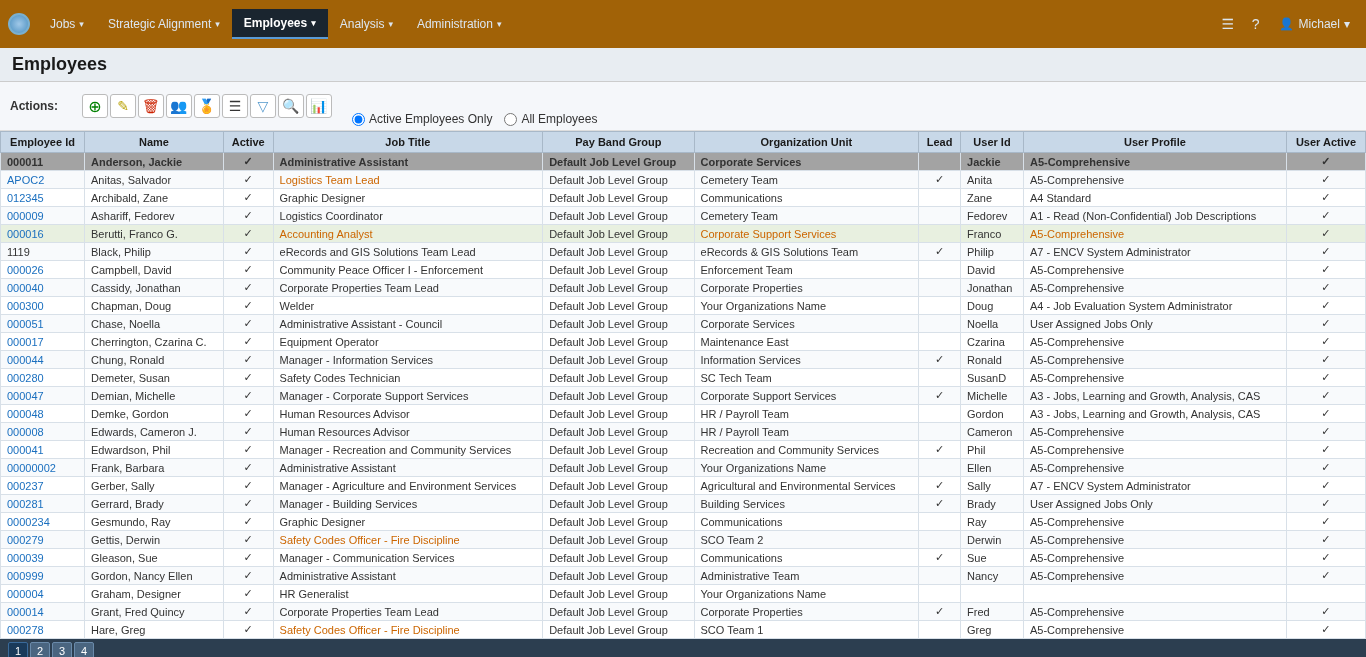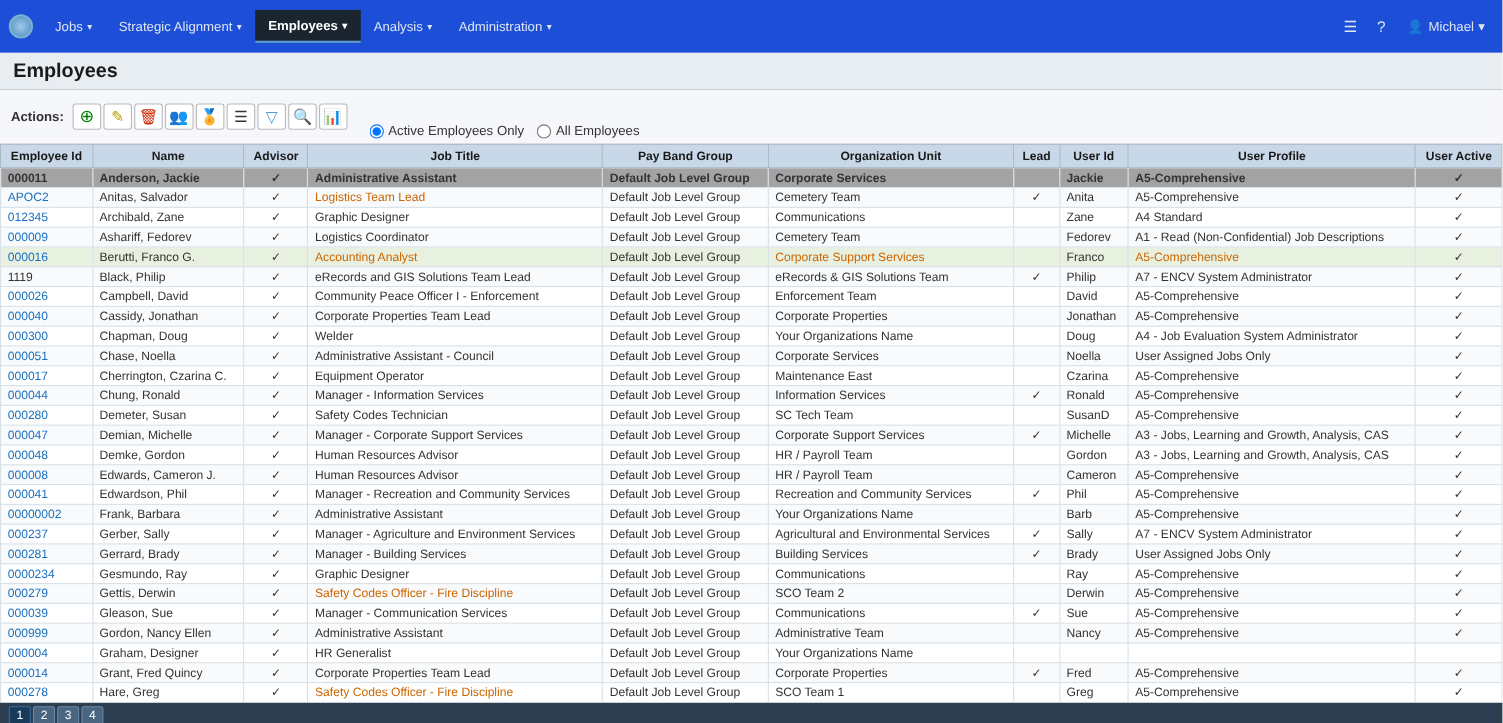--- a/index.html
+++ b/index.html
@@ -1,20 +1,20 @@
 <!DOCTYPE html>
 <html><head>
   <meta charset="utf-8">
   <style>
     * { box-sizing: border-box; margin: 0; padding: 0; }
     body { font-family: Arial, sans-serif; font-size: 12px; background: #f0f0f0; color: #333; }
 
     
     .top-nav {
-      background: #1d4ed8;
+      background: #a16207;
       display: flex;
       align-items: center;
       height: 48px;
       padding: 16px 8px;
       color: #fff;
     }
     .nav-logo {
       width: 22px; height: 22px; margin-right: 8px;
       background: radial-gradient(circle, #a0c8e8, #4a8fc0);
       border-radius: 50%;
@@ -70,21 +70,21 @@
       background: #f5f7fa;
       padding: 4px 10px;
       display: flex;
       align-items: center;
       gap: 8px;
       border-bottom: 1px solid #ddd;
     }
     .actions-label {
       font-weight: bold;
       font-size: 12px;
-      margin-right: 0;
+      margin-right: 16px;
     }
     .action-icons {
       display: flex; align-items: center; gap: 2px;
     }
     .action-btn {
       width: 26px; height: 24px;
       display: flex; align-items: center; justify-content: center;
       cursor: pointer;
       border: 1px solid #bbb;
       border-radius: 3px;
@@ -241,21 +241,21 @@
     </label>
   </div>
 </div>
 
 <div class="table-container">
   <table>
     <thead>
       <tr>
         <th>Employee Id</th>
         <th>Name</th>
-        <th>Advisor</th>
+        <th>Active</th>
         <th>Job Title</th>
         <th>Pay Band Group</th>
         <th>Organization Unit</th>
         <th>Lead</th>
         <th>User Id</th>
         <th>User Profile</th>
         <th>User Active</th>
       </tr>
     </thead>
     <tbody id="table-body">
@@ -464,21 +464,21 @@
       <td class="text-center">✓</td>
     </tr>
         <tr>
       <td class="text-blue">00000002</td>
       <td class="">Frank, Barbara</td>
       <td class="text-center">✓</td>
       <td class="">Administrative Assistant</td>
       <td>Default Job Level Group</td>
       <td class="">Your Organizations Name</td>
       <td class="text-center"></td>
-      <td>Barb</td>
+      <td>Ellen</td>
       <td class="">A5-Comprehensive</td>
       <td class="text-center">✓</td>
     </tr>
         <tr>
       <td class="text-blue">000237</td>
       <td class="">Gerber, Sally</td>
       <td class="text-center">✓</td>
       <td class="">Manager - Agriculture and Environment Services</td>
       <td>Default Job Level Group</td>
       <td class="">Agricultural and Environmental Services</td>

